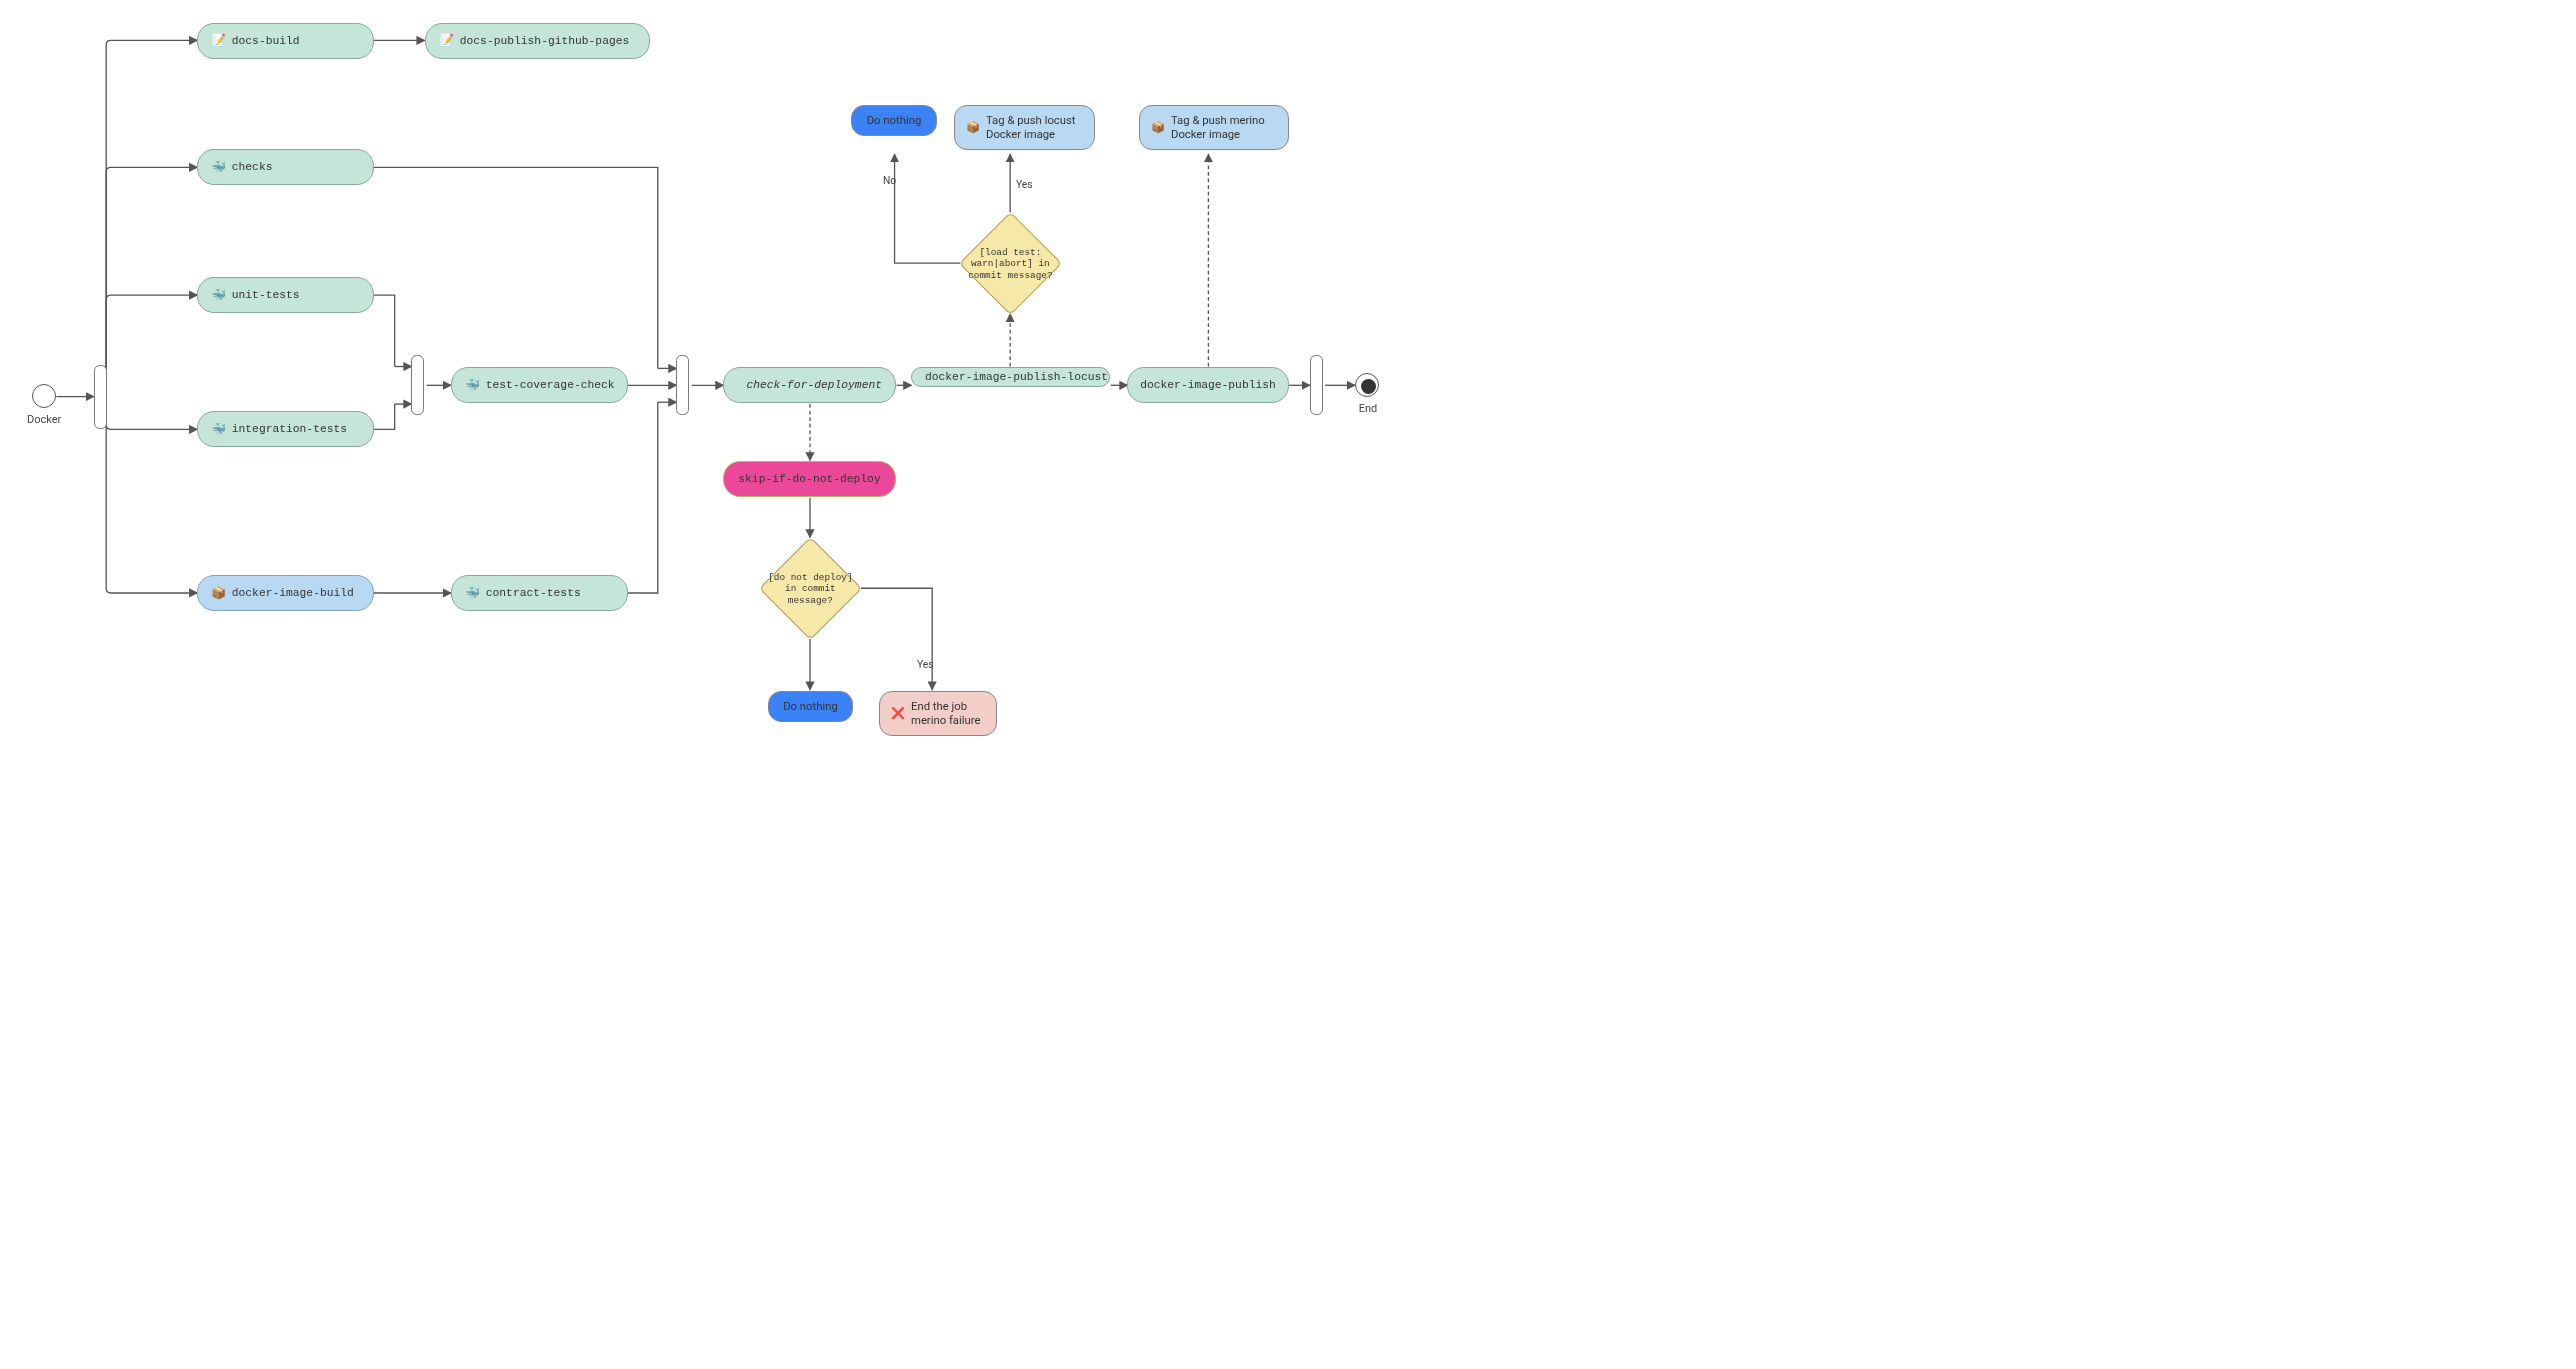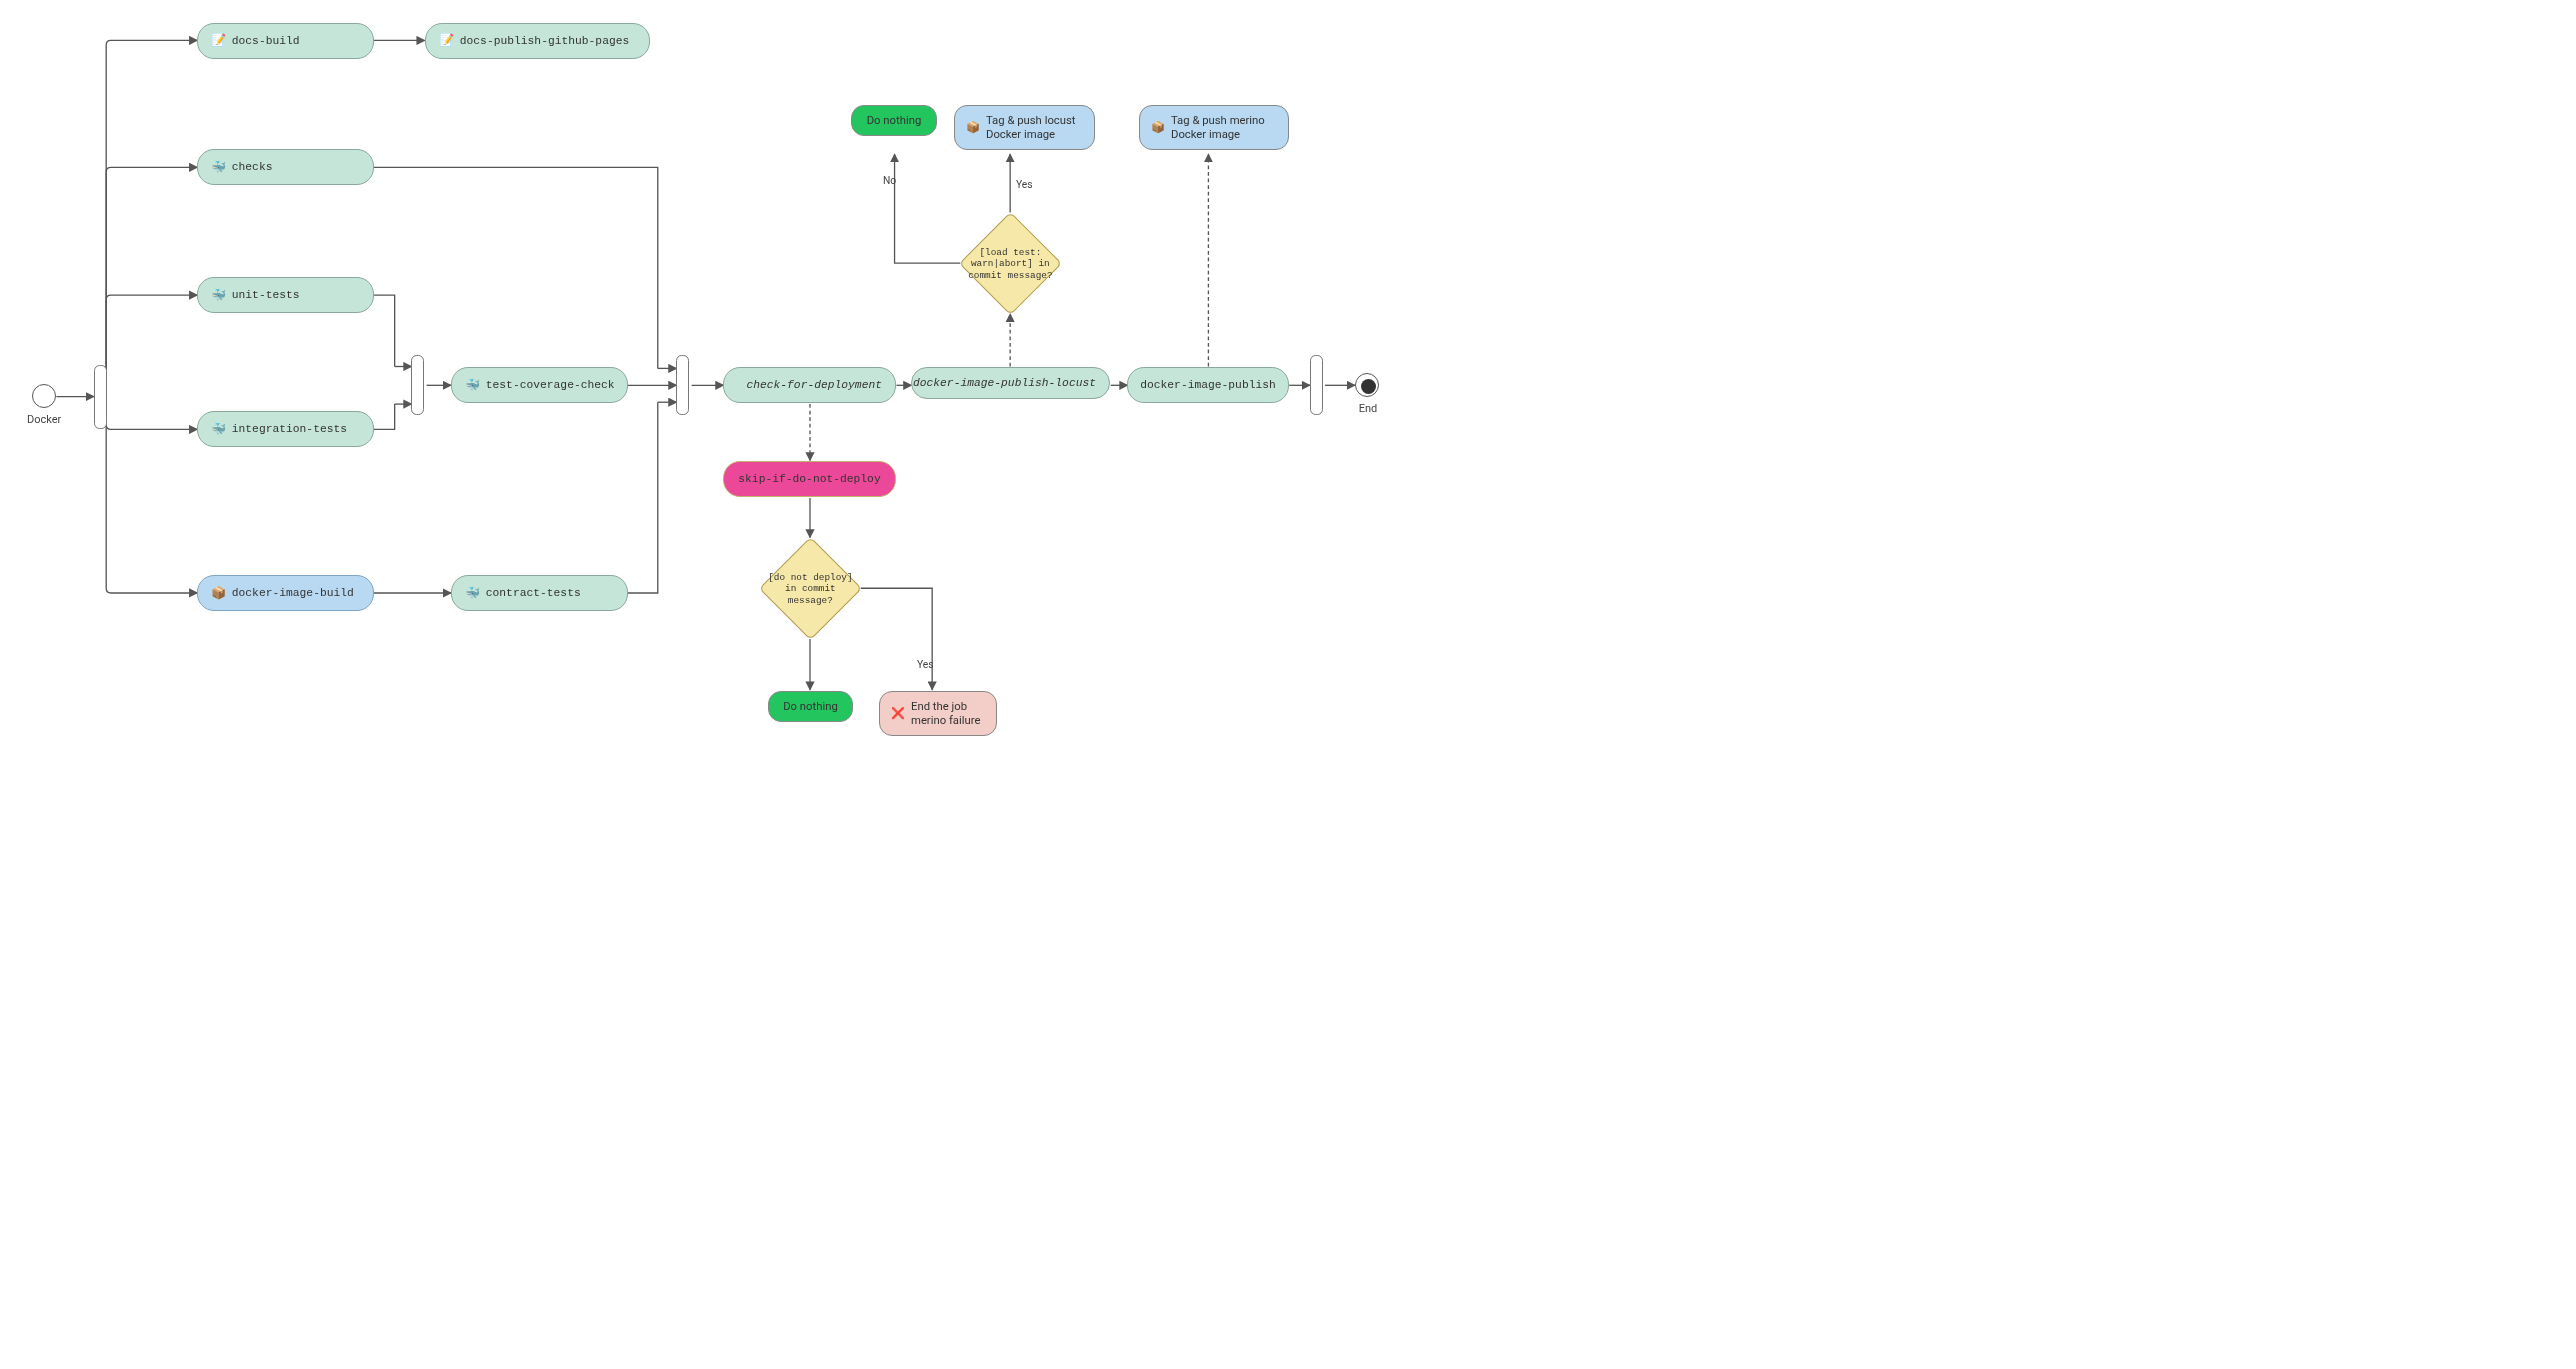--- a/index.html
+++ b/index.html
@@ -25,21 +25,21 @@
     padding: 0 13px;
     display: flex;
     align-items: center;
     white-space: nowrap;
     font-family: ui-monospace, "SFMono-Regular", Consolas, "Liberation Mono", Menlo, monospace;
     font-size: 11.3px;
   }
   .pill .icon { margin-right: 5.6px; font-size: 12.2px; }
   .green { background: #c5e5d8; border-color: #8aa99c; }
   .blue  { background: #b9d9f2; border-color: #7fa6c4; }
-  .grey  { background: #22c55e; border-color: #aaaaaa; }
+  .grey  { background: #3b82f6; border-color: #aaaaaa; }
   .yellow{ background: #ec4899; border-color: #c4b36a; }
   .red   { background: #f3cdc8; border-color: #cc9e98; }
 
   .action {
     border-radius: 13px;
     border: 0.9px solid #888;
     padding: 7.5px 11.3px;
     display: flex;
     align-items: center;
     font-family: -apple-system, "Segoe UI", Roboto, Helvetica, Arial, sans-serif;
@@ -233,21 +233,21 @@
   <div class="node action grey" style="left:768px; top:691px; width:85px; justify-content:center;">
     <span>Do nothing</span>
   </div>
 
   <div class="node action red" style="left:879px; top:691px; width:118px;">
     <span class="icon">❌</span>
     <span>End the job merino failure</span>
   </div>
   <div class="edge-label" style="left:917px; top:658px;">Yes</div>
 
-  <div class="node pill green" style="left:911px; top:367px; width:199px; height:32px; justify-content:flex-end;font-style:italic;">
+  <div class="node pill green" style="left:911px; top:367px; width:199px; height:20px; justify-content:flex-start;">
     <span>docker-image-publish-locust</span>
   </div>
 
   <div class="diamond" style="left:974px; top:227px; width:71px; height:71px;">
     <div class="diamond-label">[load test: warn|abort] in commit message?</div>
   </div>
   <div class="edge-label" style="left:883px; top:174px;">No</div>
   <div class="edge-label" style="left:1016px; top:178px;">Yes</div>
 
   <div class="node action grey" style="left:851px; top:105px; width:86px; justify-content:center;">

